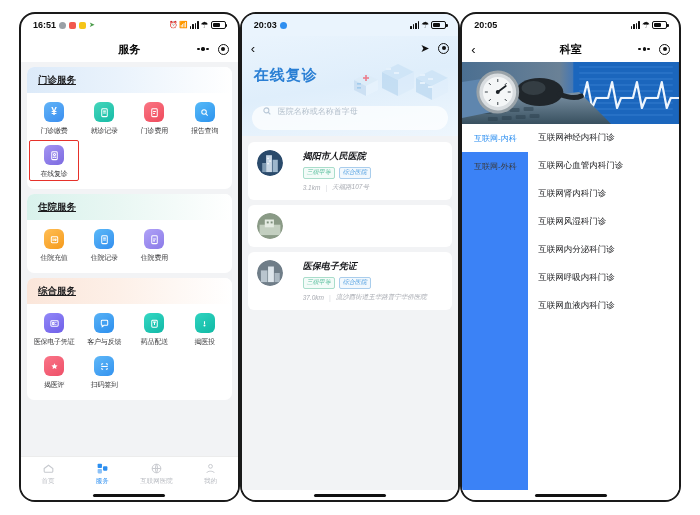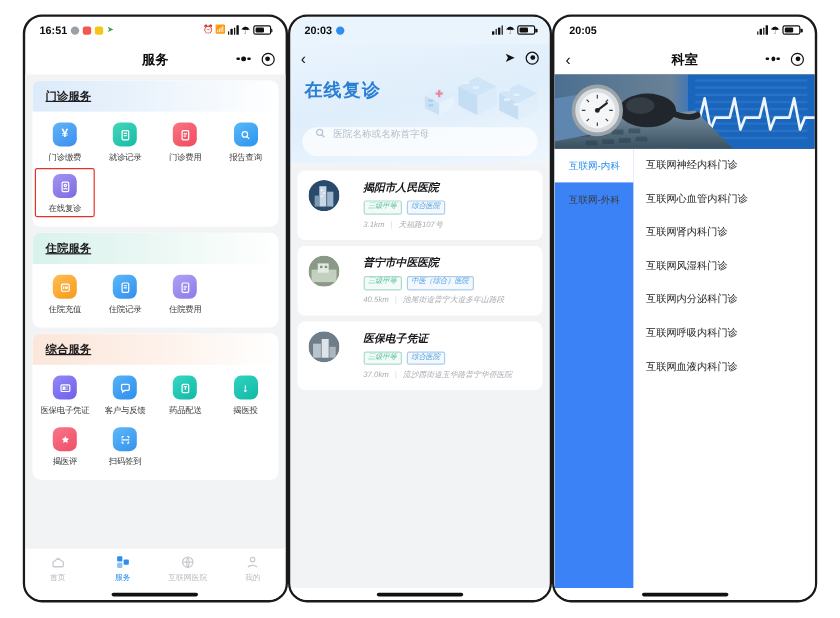--- a/index.html
+++ b/index.html
@@ -531,32 +531,20 @@
       <div class="hrow">
         <div class="havatar">
           <svg width="26" height="26" viewBox="0 0 40 40">
               <circle cx="20" cy="20" r="20" fill="#8a9a86"></circle>
               <rect x="4" y="18" width="32" height="16" fill="#c3cfc0"></rect>
               <rect x="12" y="10" width="14" height="12" fill="#e4ebe2"></rect>
               <rect x="15" y="13" width="3" height="3" fill="#7e8f7c"></rect>
               <rect x="21" y="13" width="3" height="3" fill="#7e8f7c"></rect>
             </svg>
         </div>
-        <div class="hinfo">
-          <div class="hname">普宁市中医医院</div>
-          <div class="tags">
-            <span class="tag lv">三级甲等</span>
-            <span class="tag ty">中医（综合）医院</span>
-          </div>
-          <div class="hmeta">
-            <span>40.5km</span>
-            <span class="sep">|</span>
-            <span>池尾街道普宁大道多年山路段</span>
-          </div>
-        </div>
       </div>
 
       <div class="hrow">
         <div class="havatar">
           <svg width="26" height="26" viewBox="0 0 40 40">
               <circle cx="20" cy="20" r="20" fill="#6f7d88"></circle>
               <rect x="6" y="16" width="10" height="18" fill="#b9c5ce"></rect>
               <rect x="17" y="10" width="9" height="24" fill="#dde5eb"></rect>
               <rect x="27" y="20" width="8" height="14" fill="#aab7c1"></rect>
             </svg>

